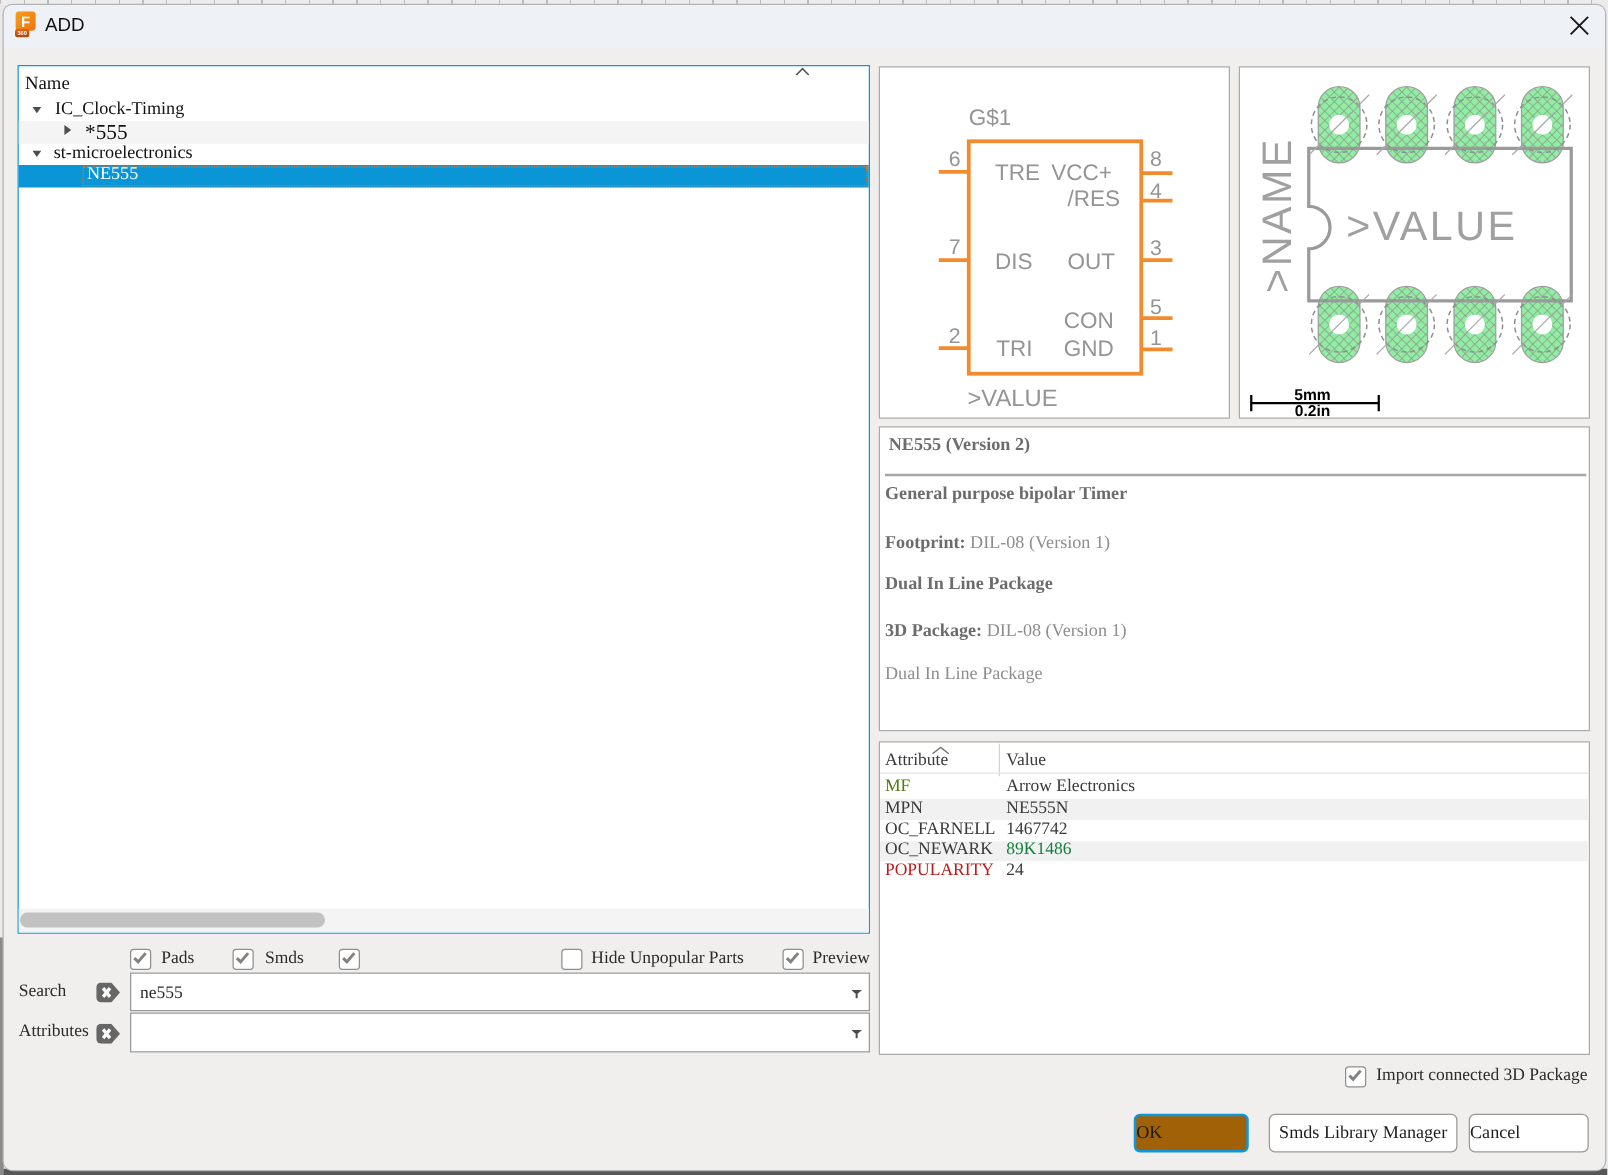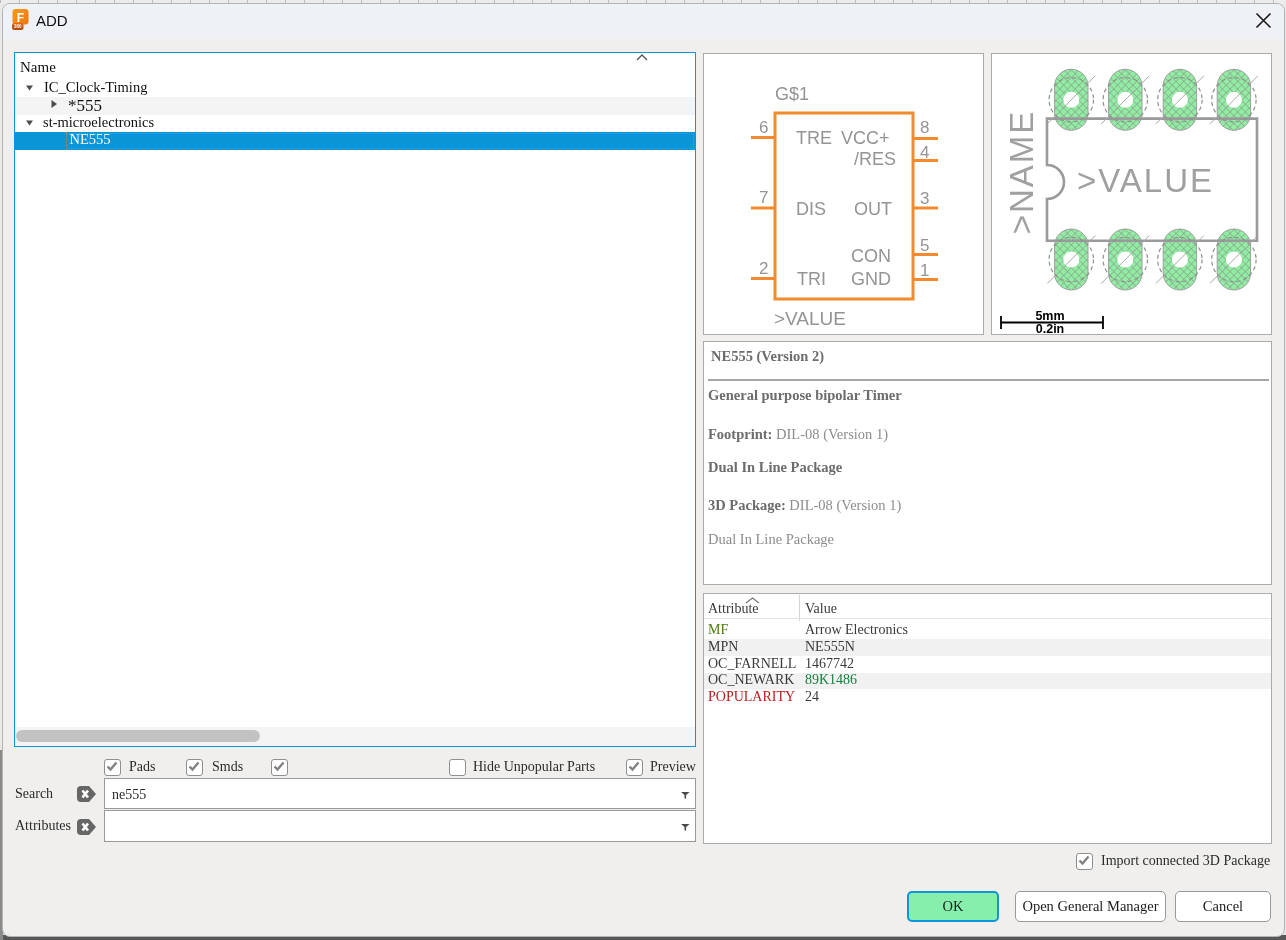--- a/index.html
+++ b/index.html
@@ -221,15 +221,15 @@
 <div class="lbl" style="left:805px;top:672.4px;color:#15803d;">89K1486</div>
 <div class="lbl" style="left:708px;top:689.3px;color:#b91c1c;">POPULARITY</div>
 <div class="lbl" style="left:805px;top:689.3px;color:#3a3a3a;">24</div>
 
 <div class="cb" style="left:1076px;top:853px;"></div>
 <svg class="p" style="left:1078px;top:855px" width="12" height="11" viewBox="0 0 12 11">
     <path d="M1.5 5.5 L4.5 8.5 L10.5 1.5" fill="none" stroke="#828282" stroke-width="2.4"></path>
   </svg>
 <div class="lbl" style="left:1101px;top:853px;">Import connected 3D Package</div>
 
-<div class="p" style="left:907px;top:891px;width:92px;height:31px;background:#86efac;border:2px solid #1095da;border-radius:5px;box-sizing:border-box;text-align:center;font-size:14.5px;color:#1c1c1c;line-height:26px;">OK</div>
-<div class="p" style="left:1015px;top:891px;width:151px;height:31px;background:#fff;border:1px solid #999;border-radius:5px;box-sizing:border-box;text-align:center;font-size:14.5px;color:#1c1c1c;line-height:28px;">Open General Manager</div>
-<div class="p" style="left:1175px;top:891px;width:96px;height:31px;background:#fff;border:1px solid #999;border-radius:5px;box-sizing:border-box;text-align:center;font-size:14.5px;color:#1c1c1c;line-height:28px;">Cancel</div>
+<div class="p" style="left:907px;top:891px;width:92px;height:31px;background:#a16207;border:2px solid #1095da;border-radius:5px;box-sizing:border-box;text-align:left;font-size:14.5px;color:#1c1c1c;line-height:26px;">OK</div>
+<div class="p" style="left:1015px;top:891px;width:151px;height:31px;background:#fff;border:1px solid #999;border-radius:5px;box-sizing:border-box;text-align:center;font-size:14.5px;color:#1c1c1c;line-height:28px;">Smds Library Manager</div>
+<div class="p" style="left:1175px;top:891px;width:96px;height:31px;background:#fff;border:1px solid #999;border-radius:5px;box-sizing:border-box;font-size:14.5px;color:#1c1c1c;line-height:28px;">Cancel</div>
 
 </body></html>

